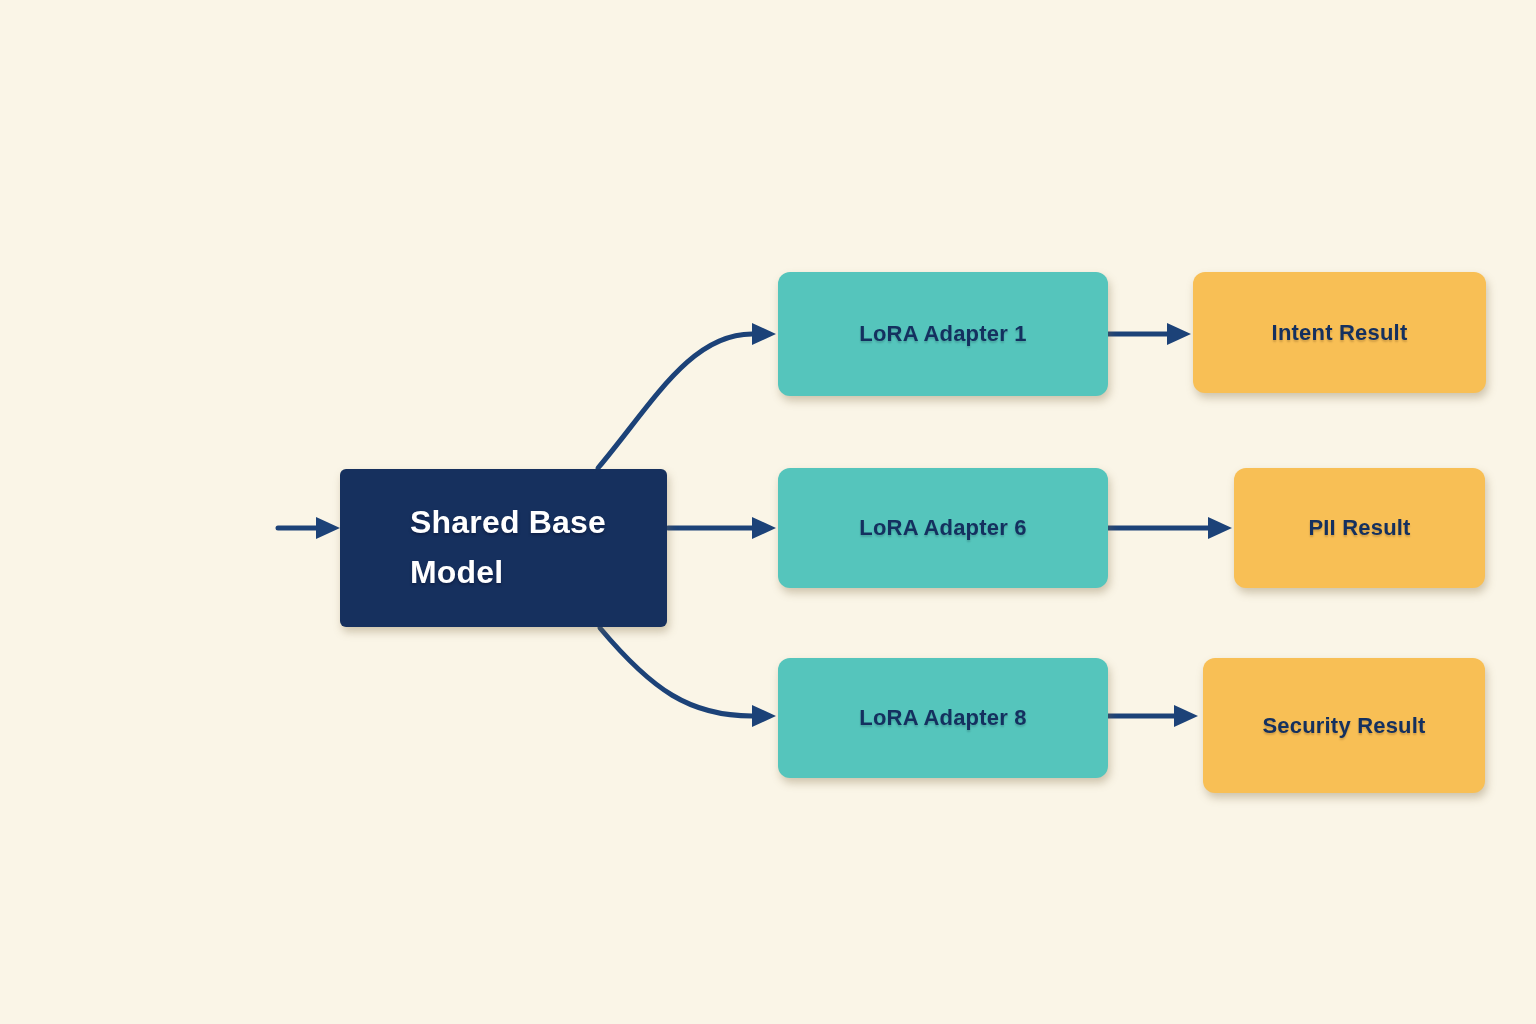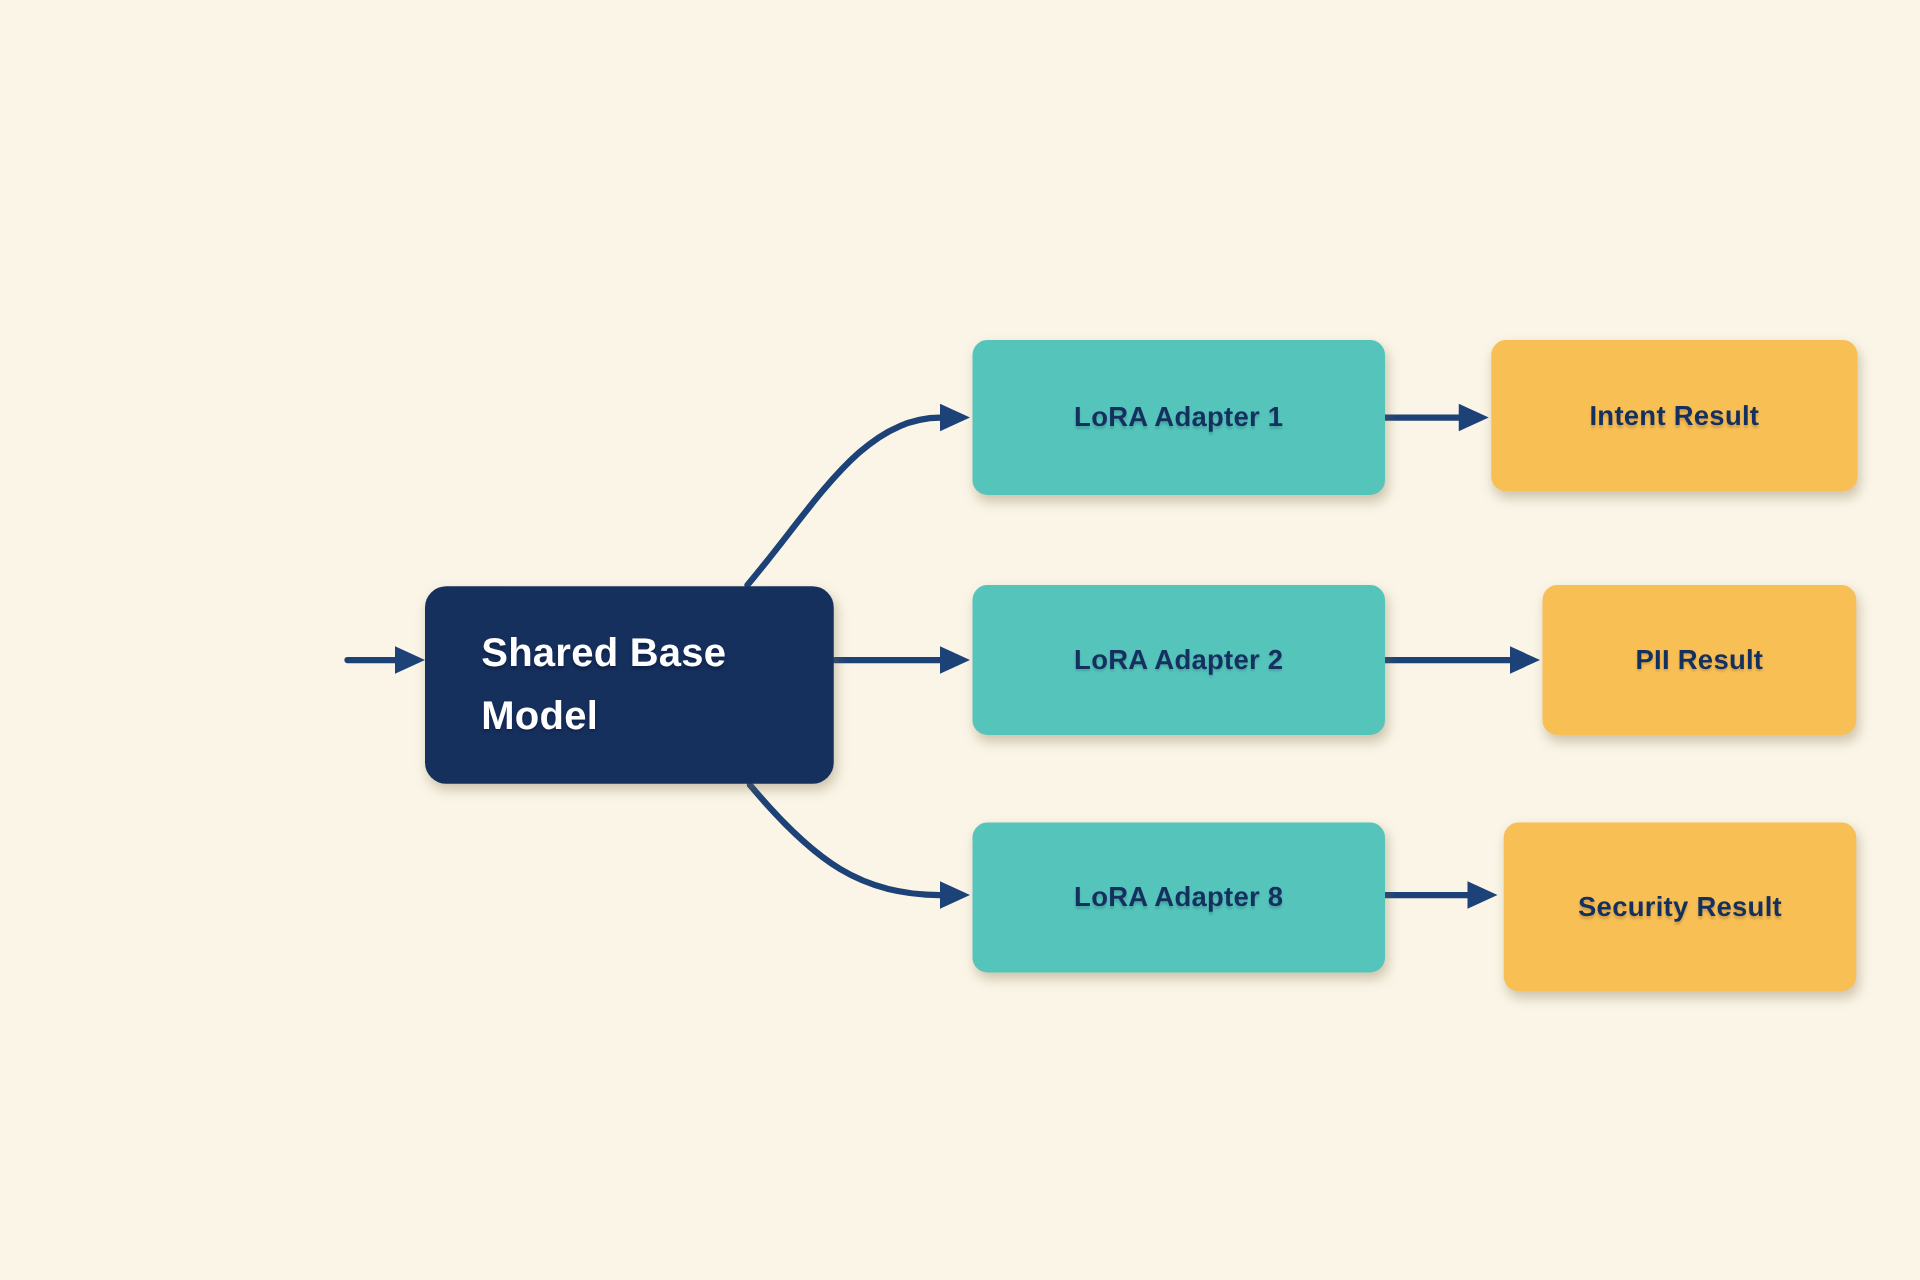--- a/index.html
+++ b/index.html
@@ -54,23 +54,23 @@
   .node-input{
     left:37px;top:469px;width:241px;height:117px;
     background:var(--input-fill);
     color:var(--text-light);
     text-shadow:0 2px 3px rgba(40,10,70,0.25);
   }
   .node-base{
     left:340px;top:469px;width:327px;height:158px;
     background:var(--base-fill);
     color:var(--text-light);
-    border-radius:17px;
+    border-radius:6px;
     justify-content:flex-start;
-    padding:0 40px 0 45px;
+    padding:0 40px 0 70px;
     font-size:32px;
     line-height:1.55;
     text-shadow:0 2px 3px rgba(0,0,30,0.35);
   }
   .node-adapter{
     left:778px;width:330px;height:120px;
     background:var(--adapter-fill);
     color:var(--text-dark);
     text-shadow:0 2px 2px rgba(0,20,40,0.18);
   }
@@ -132,21 +132,21 @@
 
   <div class="node node-base">
     <span>Shared Base Model</span>
   </div>
 
   <div class="node node-adapter node-adapter-1">
     <span>LoRA Adapter 1</span>
   </div>
 
   <div class="node node-adapter node-adapter-2">
-    <span>LoRA Adapter 2</span>
+    <span>LoRA Adapter 6</span>
   </div>
 
   <div class="node node-adapter node-adapter-3">
     <span>LoRA Adapter 8</span>
   </div>
 
   <div class="node node-result node-result-1">
     <span>Intent Result</span>
   </div>
 

